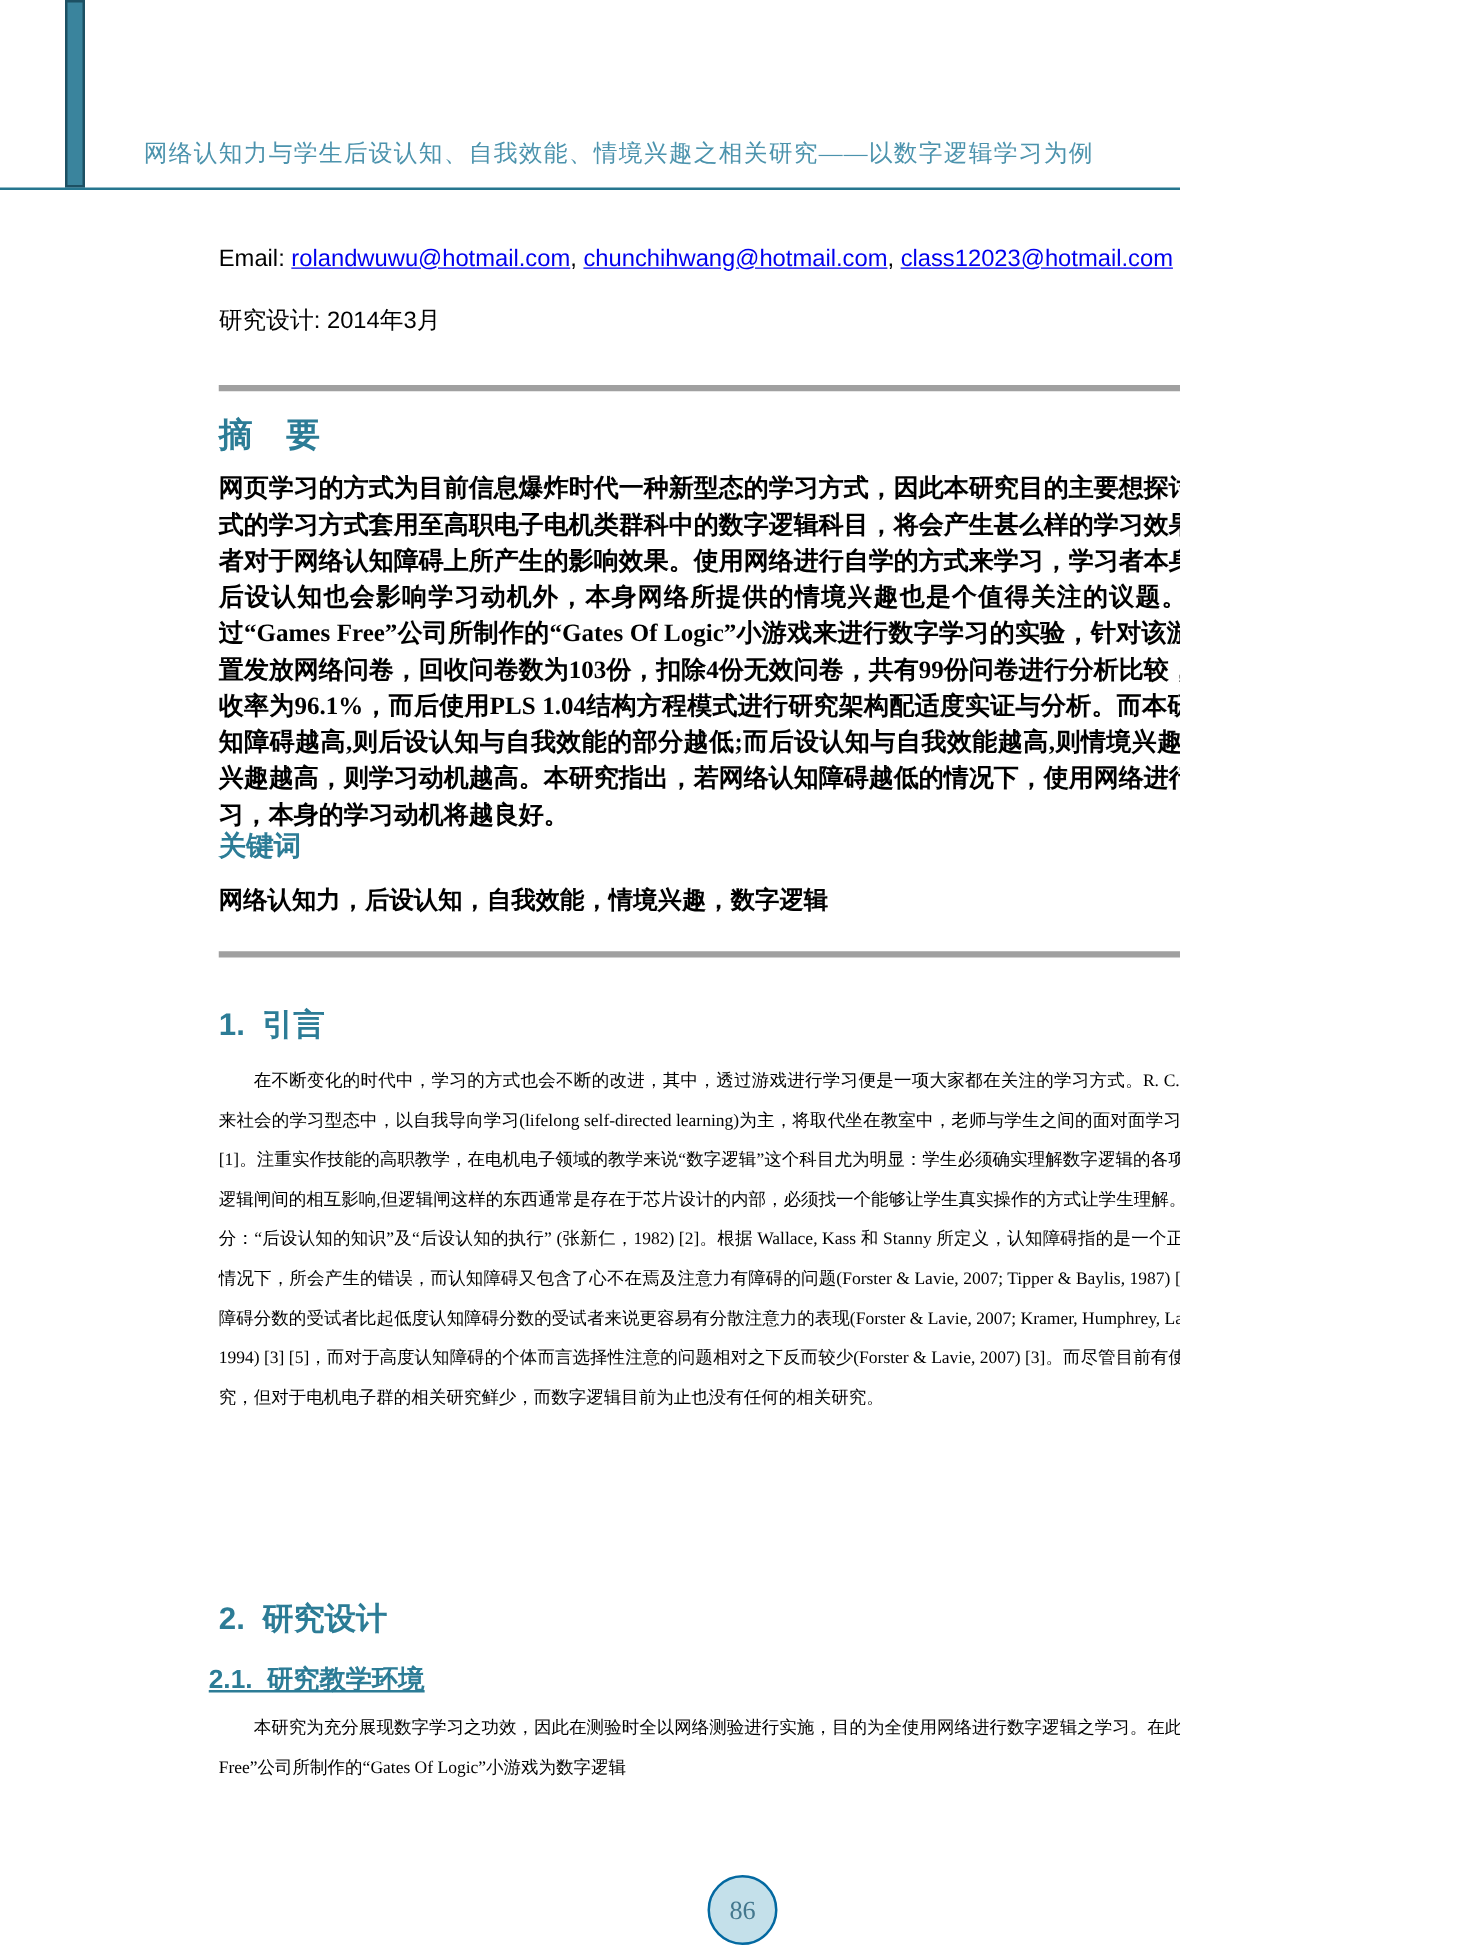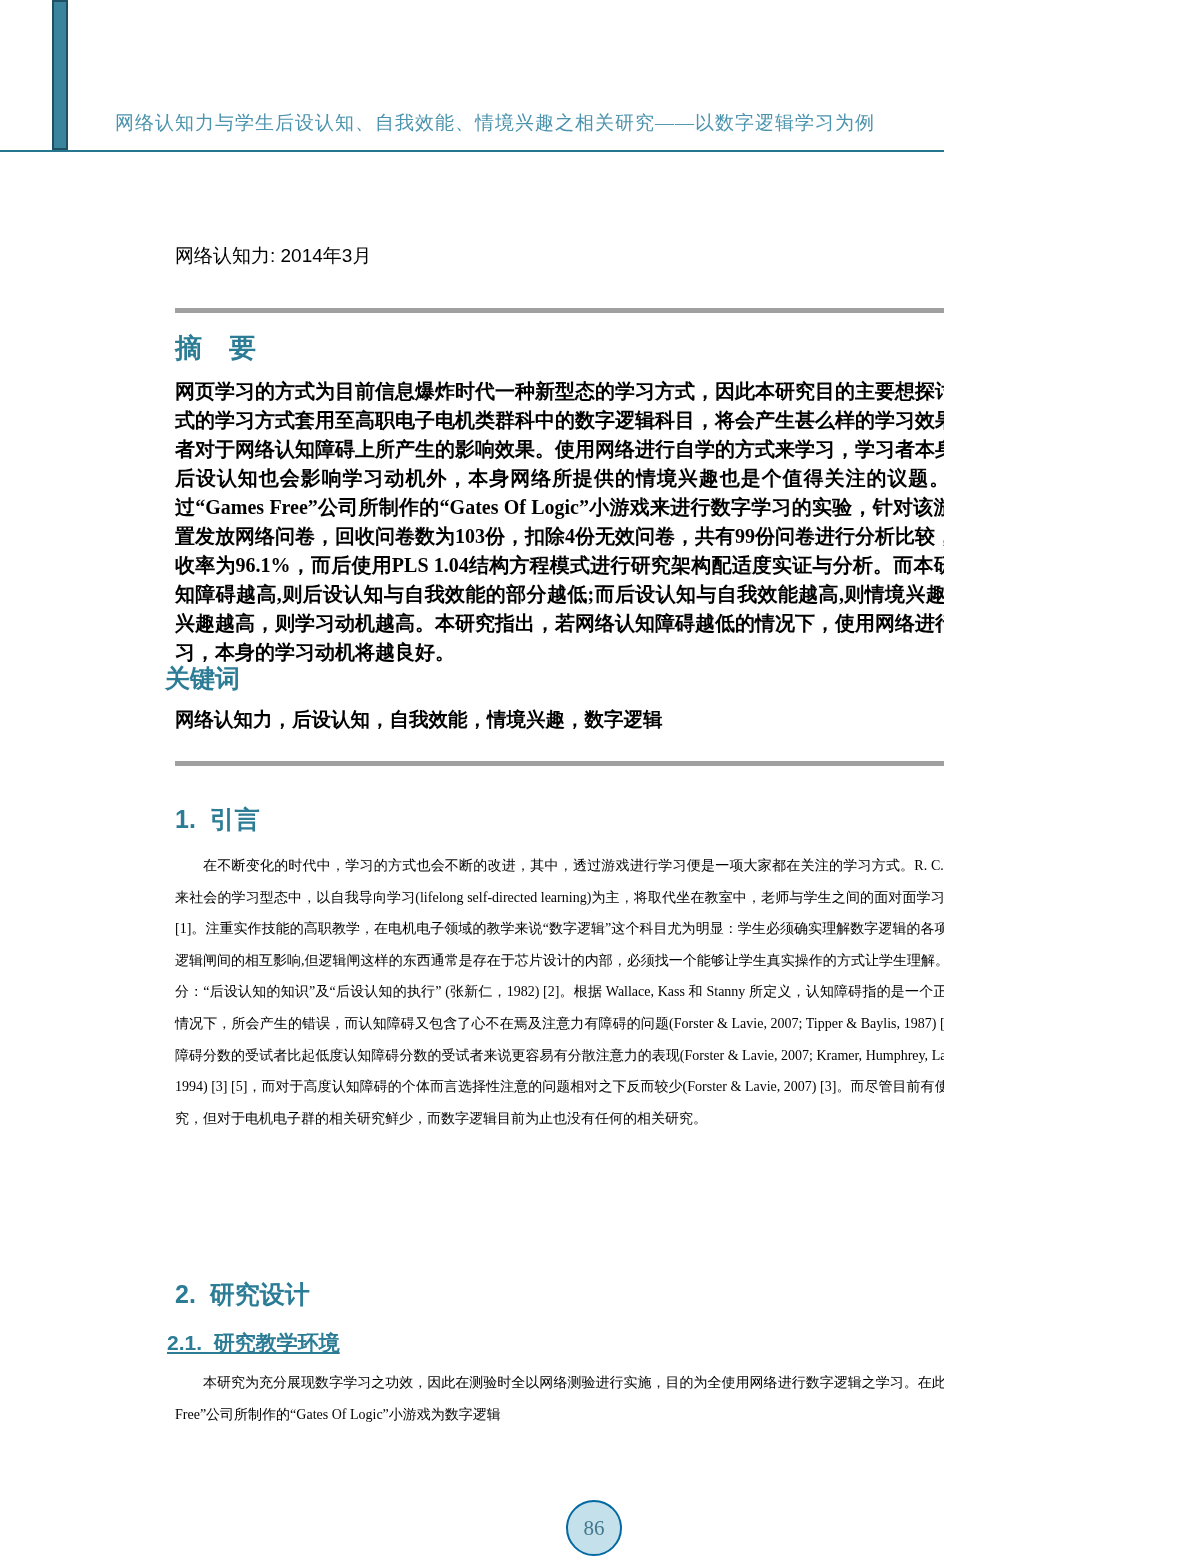--- a/index.html
+++ b/index.html
@@ -24,21 +24,21 @@
   .received{position:absolute;left:175px;top:243px;font-size:19px;margin:0;
             font-family:"Liberation Sans","DejaVu Sans",sans-serif;}
 
   .divider{position:absolute;left:175px;width:900px;height:5px;background:#A0A0A0;}
   .divider.d1{top:308px;}
   .divider.d2{top:761px;}
 
   .h-teal{color:#2C7C96;font-weight:bold;margin:0;
           font-family:"Liberation Sans","DejaVu Sans",sans-serif;}
   .abstract-heading{position:absolute;left:175px;top:330px;font-size:27px;}
-  .keywords-heading{position:absolute;left:165px;top:662px;font-size:25px;}
+  .keywords-heading{position:absolute;left:175px;top:662px;font-size:22px;}
   .sec1-heading{position:absolute;left:175px;top:803px;font-size:25px;}
   .sec2-heading{position:absolute;left:175px;top:1278px;font-size:25px;}
   .sec2-sub{position:absolute;left:167px;top:1329px;font-size:21px;text-decoration:underline;}
 
   .abstract-body{position:absolute;left:175px;top:377px;width:900px;margin:0;
                  font-size:20px;font-weight:bold;line-height:29px;text-align:justify;}
   .keywords-body{position:absolute;left:175px;top:706px;width:900px;margin:0;
                  font-size:19.5px;font-weight:bold;}
   .body-para{position:absolute;left:175px;width:900px;margin:0;
              font-size:14px;line-height:31.6px;text-align:justify;text-indent:2em;}
@@ -55,22 +55,23 @@
 
 <div class="page">
 
   <div class="side-bar"></div>
 
   <div class="running-head">网络认知力与学生后设认知、自我效能、情境兴趣之相关研究——以数字逻辑学习为例</div>
 
   <div class="header-rule"></div>
 
 
+  <p class="email-line"><span>Email: </span><a href="#" class="email-link">rolandwuwu@hotmail.com</a><span class="sep">, </span><a href="#" class="email-link">chunchihwang@hotmail.com</a><span class="sep">, </span><a href="#" class="email-link">class12023@hotmail.com</a></p>
 
-  <p class="received">网络认知力: 2014年3月</p>
+  <p class="received">研究设计: 2014年3月</p>
 
   <div class="divider d1"></div>
 
   <h2 class="h-teal abstract-heading">摘　要</h2>
 
   <p class="abstract-body">网页学习的方式为目前信息爆炸时代一种新型态的学习方式，因此本研究目的主要想探讨若将网页游戏式的学习方式套用至高职电子电机类群科中的数字逻辑科目，将会产生甚么样的学习效果，并观察学习者对于网络认知障碍上所产生的影响效果。使用网络进行自学的方式来学习，学习者本身的自我效能与后设认知也会影响学习动机外，本身网络所提供的情境兴趣也是个值得关注的议题。因此本研究透过“Games Free”公司所制作的“Gates Of Logic”小游戏来进行数字学习的实验，针对该游戏进行网站建置发放网络问卷，回收问卷数为103份，扣除4份无效问卷，共有99份问卷进行分析比较，有效问卷之回收率为96.1%，而后使用PLS 1.04结构方程模式进行研究架构配适度实证与分析。而本研究发现网络认知障碍越高,则后设认知与自我效能的部分越低;而后设认知与自我效能越高,则情境兴趣也越高;另情境兴趣越高，则学习动机越高。本研究指出，若网络认知障碍越低的情况下，使用网络进行数字逻辑的学习，本身的学习动机将越良好。</p>
 
   <h2 class="h-teal keywords-heading">关键词</h2>
 
   <p class="keywords-body">网络认知力，后设认知，自我效能，情境兴趣，数字逻辑</p>

